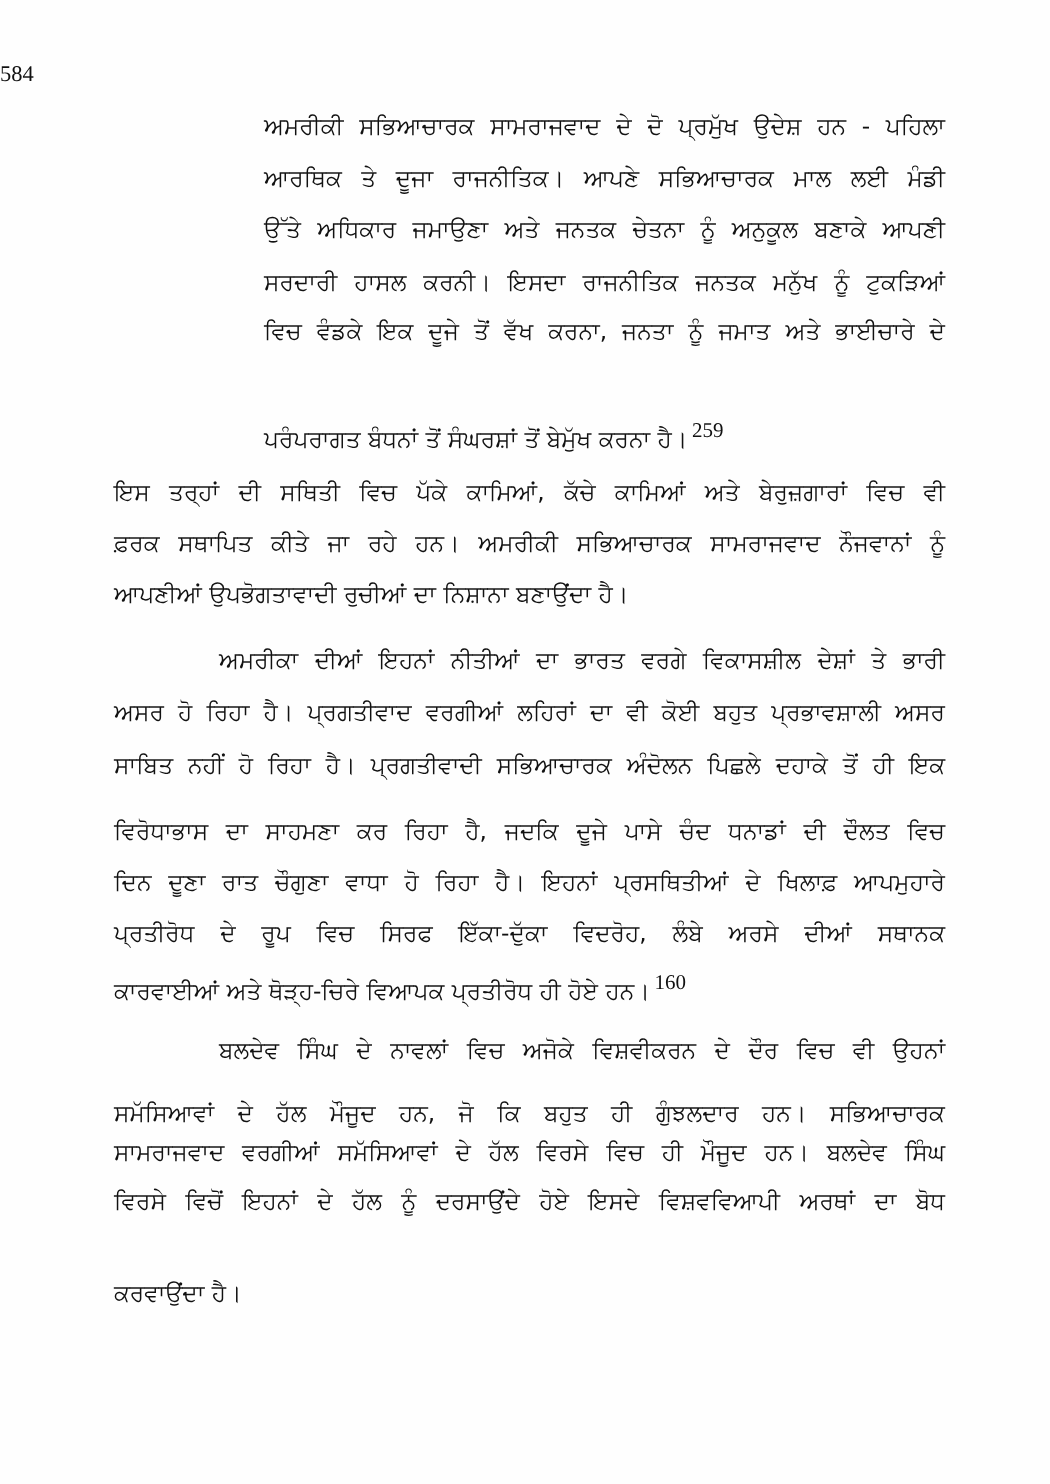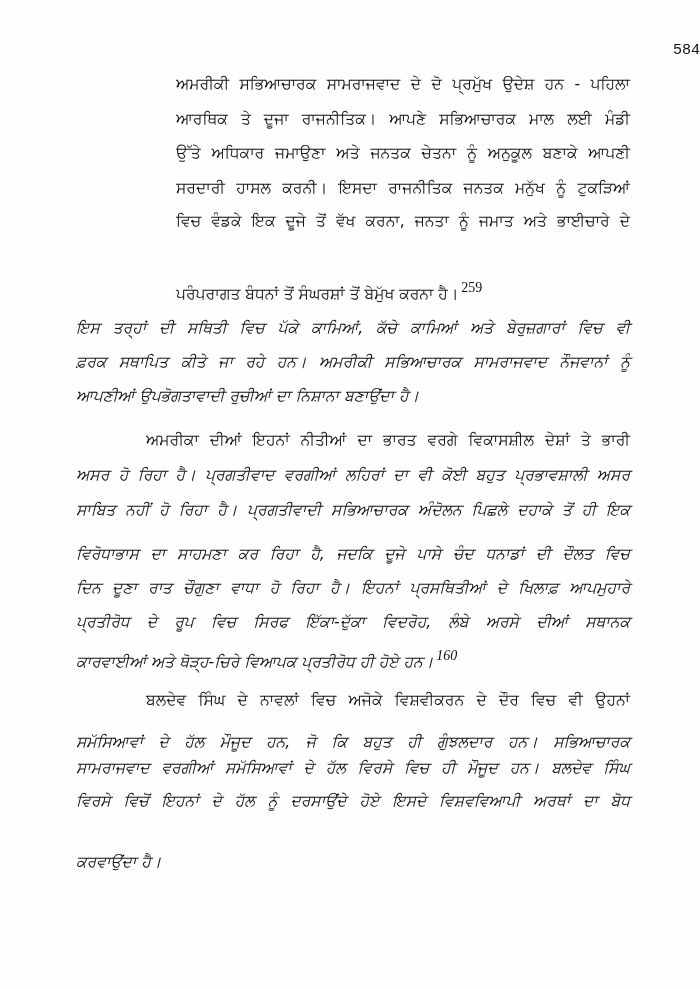--- a/index.html
+++ b/index.html
@@ -2,29 +2,29 @@
 <html><head>
   <meta charset="utf-8">
   <style>
     html, body { margin: 0; padding: 0; }
     body {
       width: 700px; height: 989px; background: #fefefe; position: relative;
       font-family: "DejaVu Sans", "Liberation Sans", sans-serif;
       color: #111; overflow: hidden;
     }
     .page-number {
-      position: absolute; top: 42px; left: 0; width: 700px; text-align: right;
-      font-family: Liberation Mono, monospace; font-size: 15px; color: #111;
+      position: absolute; top: 42px; left: 0; width: 700px; text-align: left;
+      font-family: Liberation Serif, serif; font-size: 15px; color: #111;
     }
     .line {
       position: absolute; white-space: nowrap; font-size: 15.5px; line-height: 20px;
       text-align: justify; text-align-last: justify;
     }
     .q { left: 176px; width: 454px; }
-    .b { left: 76px; width: 554px; font-style: italic; }
+    .b { left: 76px; width: 554px; }
     .last { text-align-last: left; }
     .indent { left: 146px; width: 484px; }
     sup { font-family: "Liberation Serif", serif; font-size: 14px; vertical-align: 7px; margin-left: 3px; }
   </style>
 </head>
 <body>
 
 <div class="page-number">584</div>
 
 <div>

